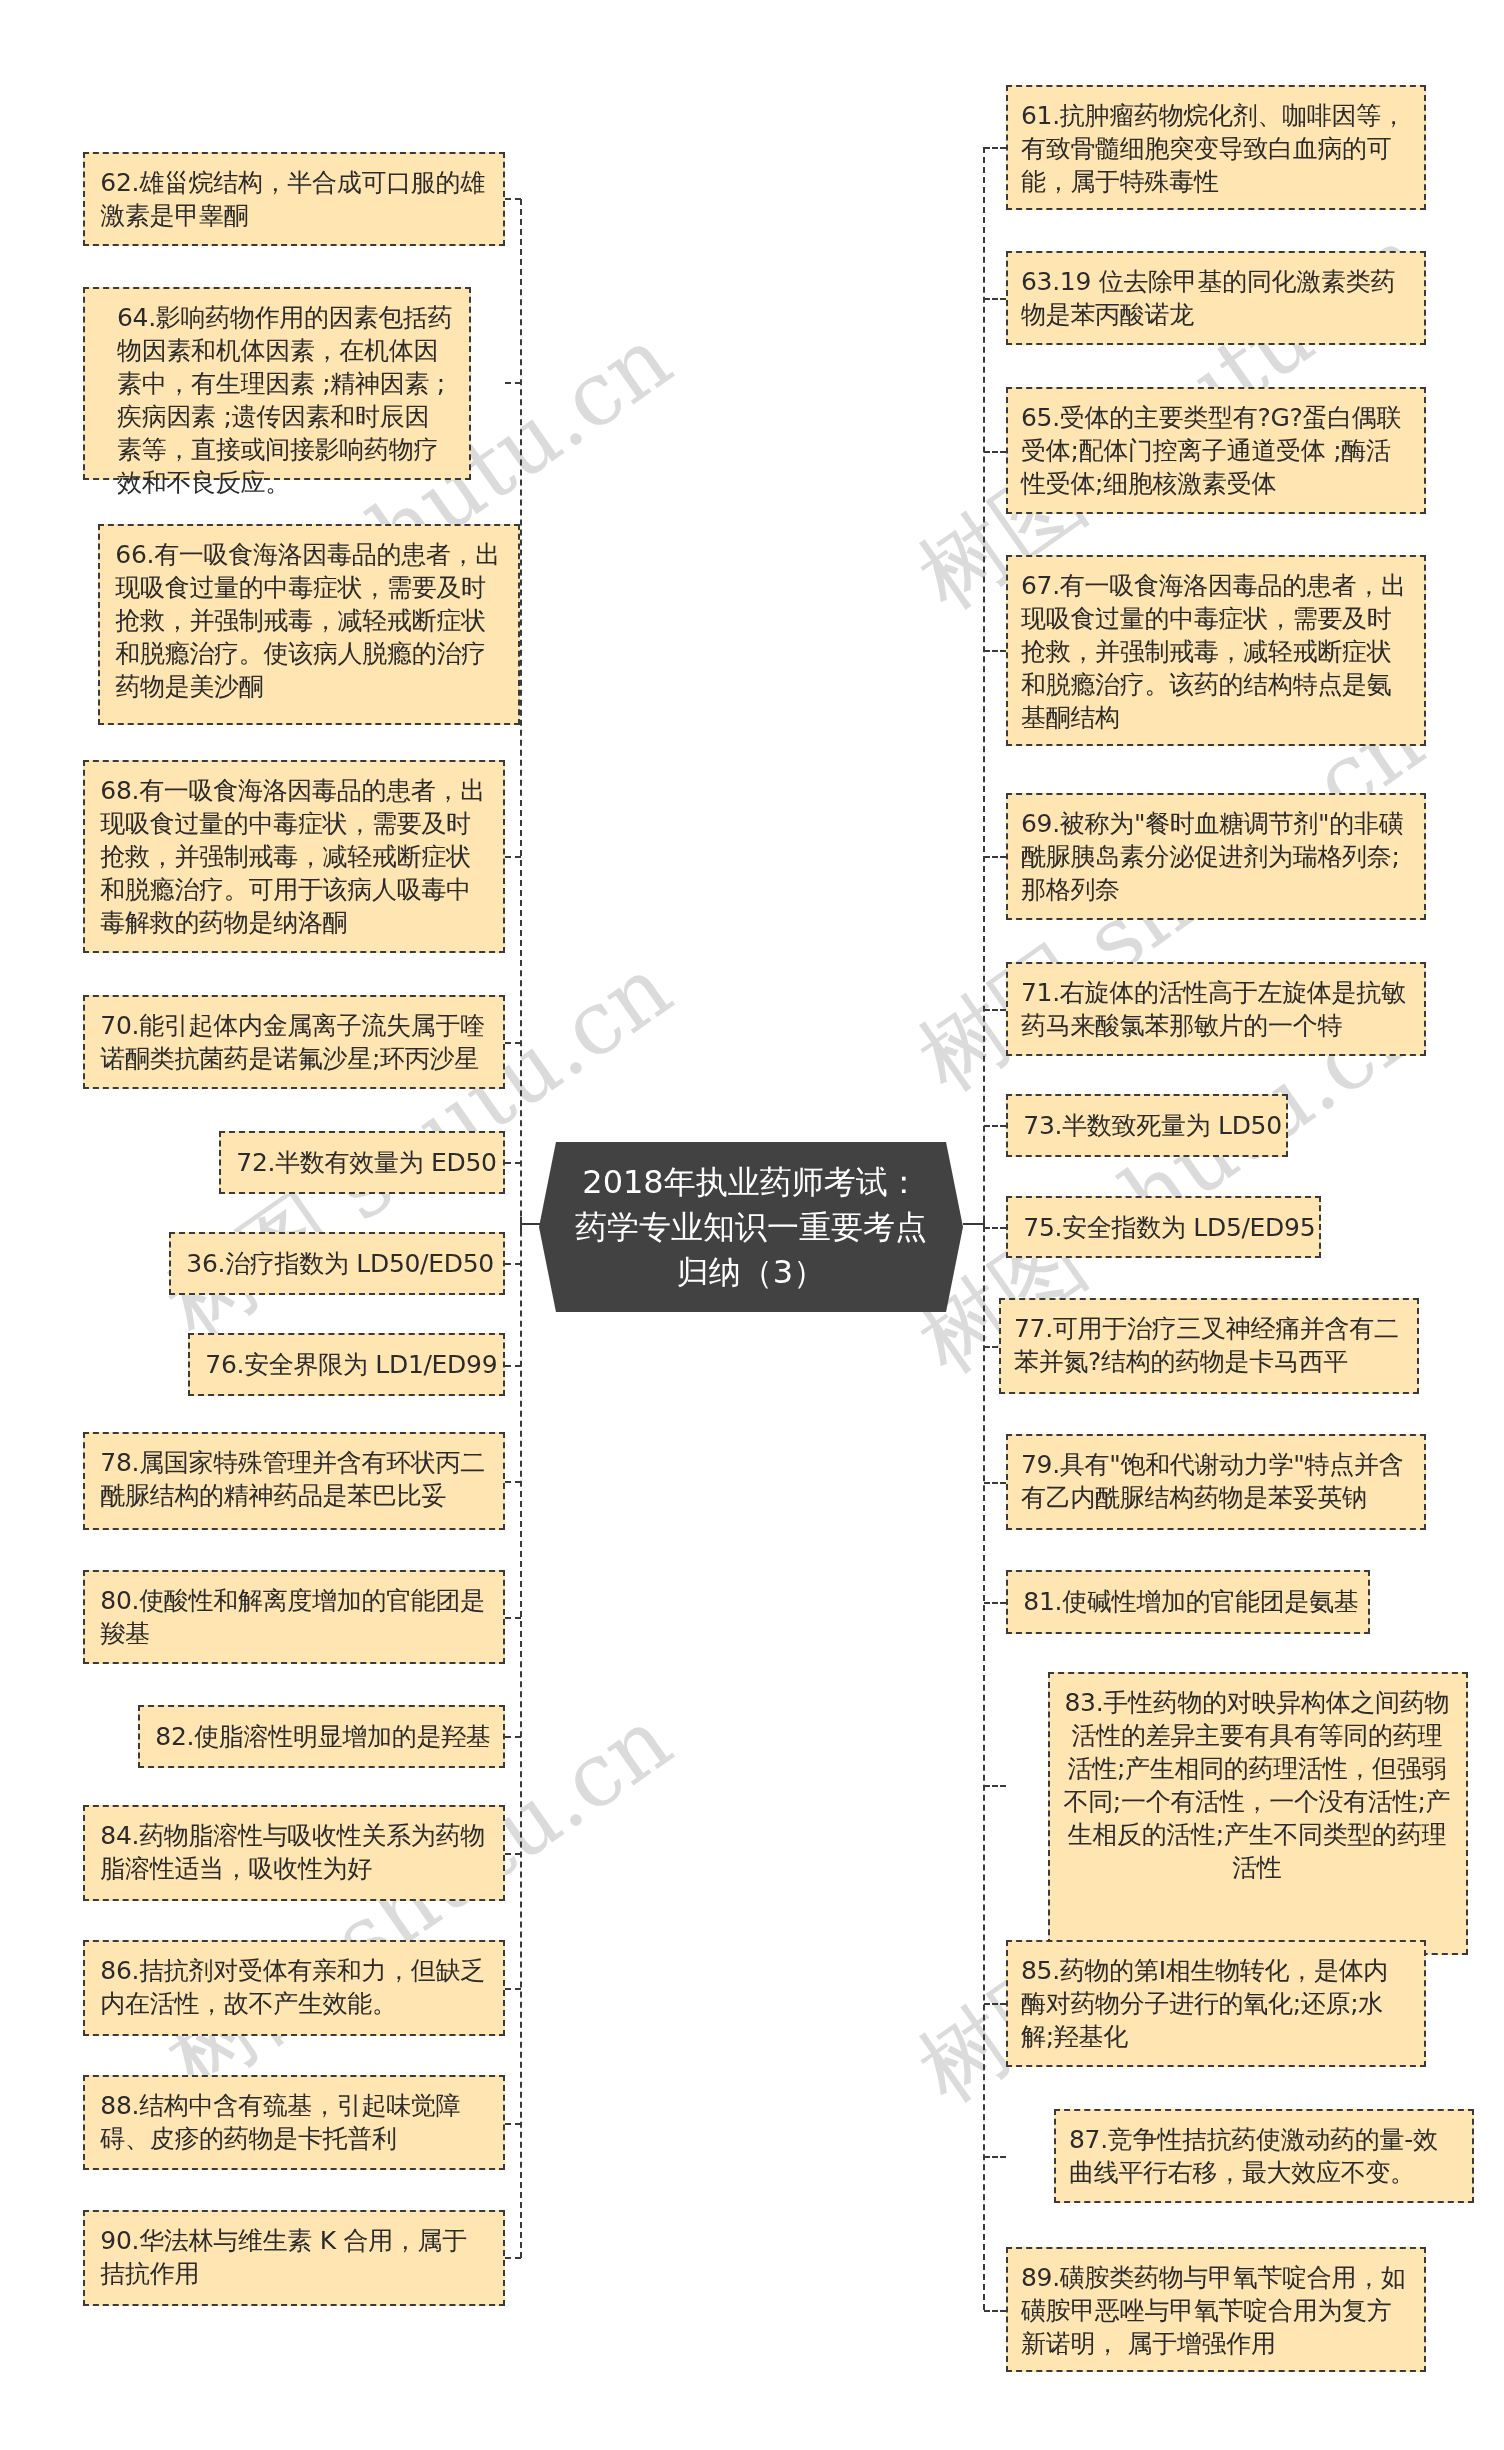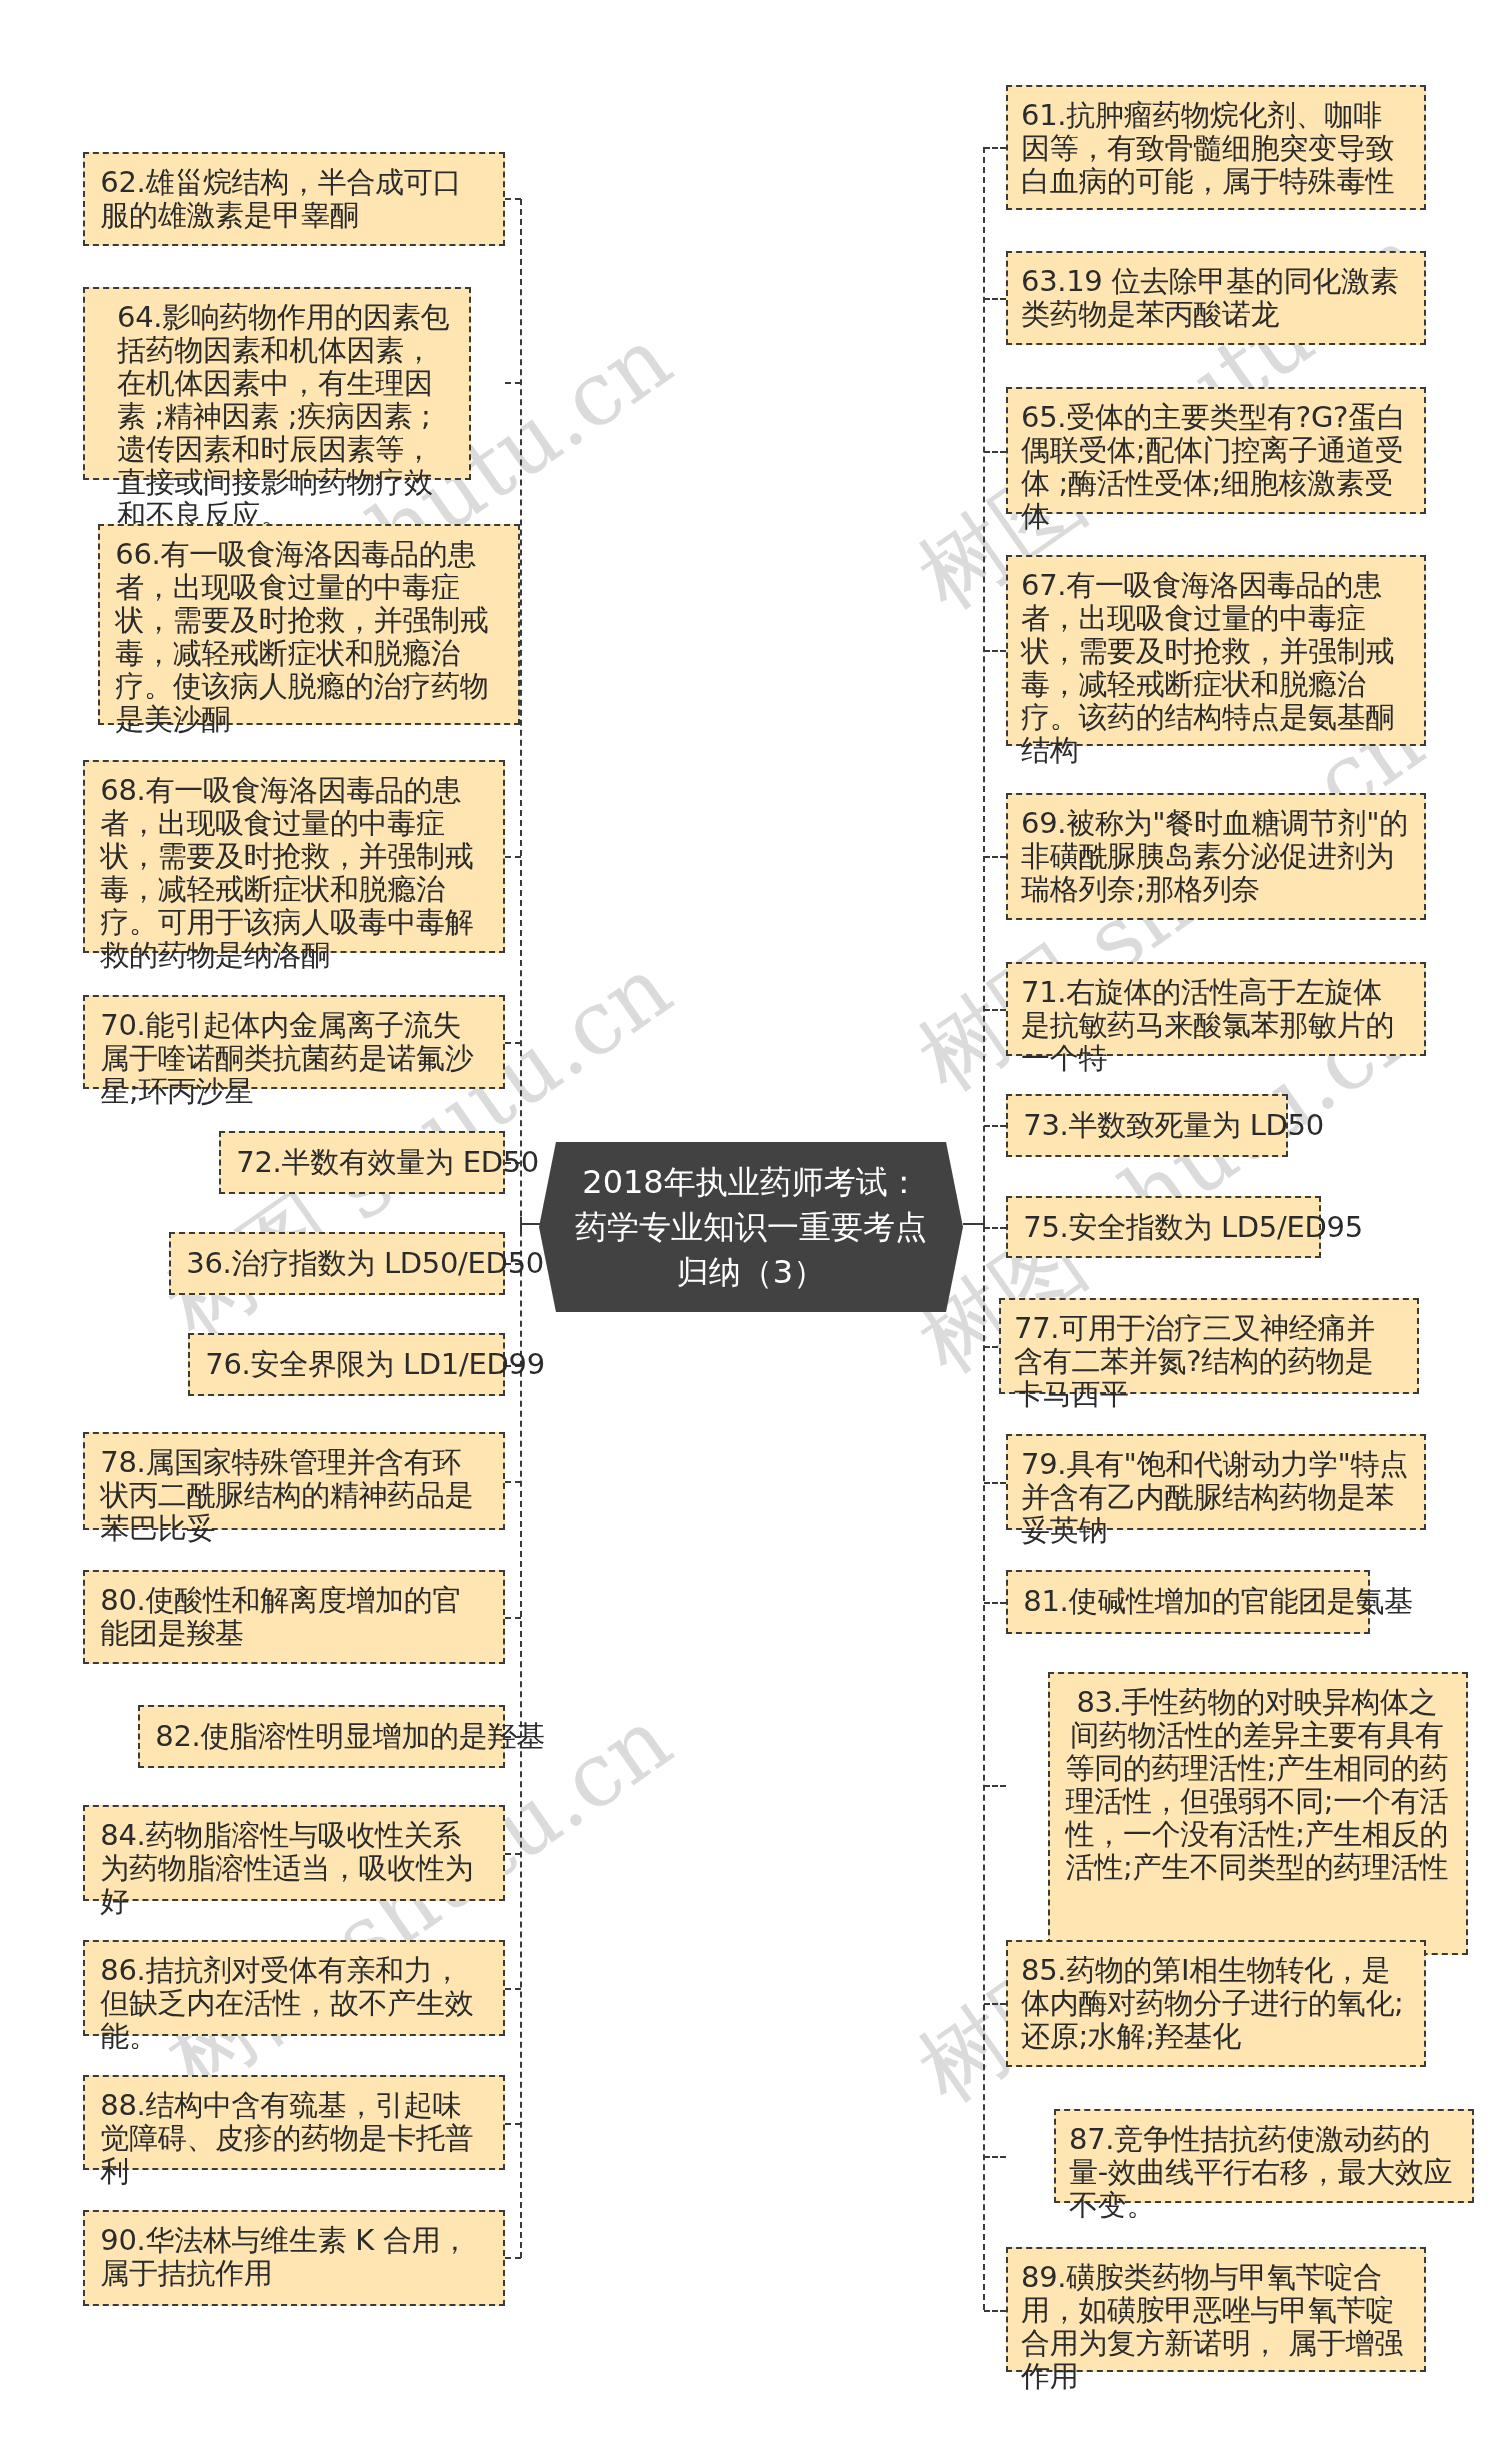--- a/index.html
+++ b/index.html
@@ -4,21 +4,21 @@
   <style>
     html, body { margin: 0; padding: 0; background: #ffffff; }
     body { width: 1504px; height: 2450px; position: relative; overflow: hidden;
            font-family: "DejaVu Sans", "Liberation Sans", sans-serif; }
     .canvas { position: absolute; left: 0; top: 0; width: 1504px; height: 2450px; }
     .node {
       position: absolute; box-sizing: border-box;
       background: #FFE5B2;
       border: 2.4px dashed #3a3a3a;
       color: #2b2b2b;
-      font-size: 29px; line-height: 33px;
+      font-size: 25px; line-height: 33px;
       padding: 11.8px 15.3px 11.8px 15.3px;
       letter-spacing: -0.3px;
       word-break: break-all;
     }
     .node.right { padding-left: 13px; }
     .node.short { padding: 13px 15.3px; white-space: nowrap; text-align: right; }
     .node.right.short { text-align: left; }
     .spine { position: absolute; width: 0; border-left: 2.4px dashed #3a3a3a; }
     .hconn { position: absolute; height: 0; border-top: 2.4px dashed #3a3a3a; }
     .solid { position: absolute; height: 2.4px; background: #3a3a3a; }

